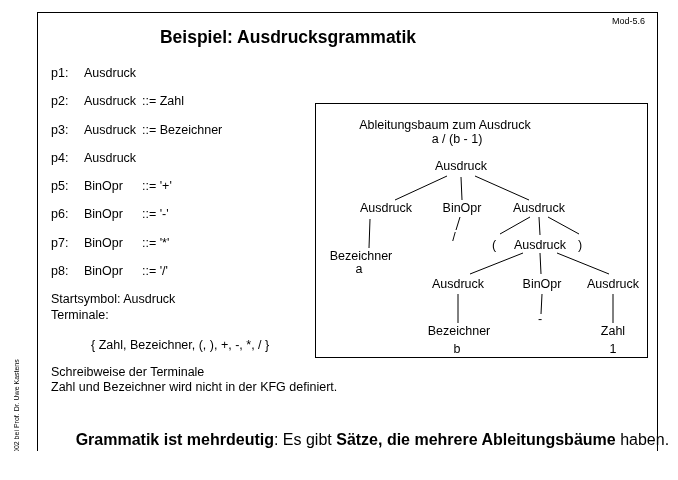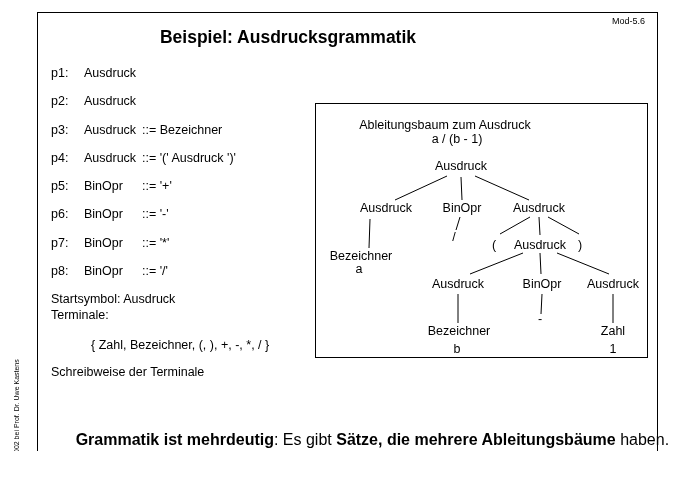--- a/index.html
+++ b/index.html
@@ -99,30 +99,30 @@
     <div class="slide-title">Beispiel: Ausdrucksgrammatik</div>
 
     <div class="rules">
       <div class="rule-row">
         <span>p1:</span>
         <span>Ausdruck</span>
       </div>
       <div class="rule-row">
         <span>p2:</span>
         <span>Ausdruck</span>
+        <span>::= Zahl</span>
       </div>
       <div class="rule-row">
         <span>p3:</span>
         <span>Ausdruck</span>
         <span>::= Bezeichner</span>
       </div>
       <div class="rule-row">
         <span>p4:</span>
         <span>Ausdruck</span>
-        <span>::= '(' Ausdruck ')'</span>
       </div>
       <div class="rule-row">
         <span>p5:</span>
         <span>BinOpr</span>
         <span>::= '+'</span>
       </div>
       <div class="rule-row">
         <span>p6:</span>
         <span>BinOpr</span>
         <span>::= '-'</span>
@@ -178,19 +178,20 @@
         <text x="45" y="156" text-anchor="middle">Bezeichner</text>
         <text x="43" y="169" text-anchor="middle">a</text>
         <text x="143" y="231" text-anchor="middle">Bezeichner</text>
         <text x="141" y="249" text-anchor="middle">b</text>
         <text x="297" y="231" text-anchor="middle">Zahl</text>
         <text x="297" y="249" text-anchor="middle">1</text>
       </svg>
     </div>
 
     <div class="abs-text" style="left:13px; top:353px;">Schreibweise der Terminale</div>
+    <div class="abs-text" style="left:13px; top:368px;">Zahl und Bezeichner wird nicht in der KFG definiert.</div>
 
     <div class="abs-text ambiguity" style="left:11px; top:407px;">
       <span class="b">Grammatik ist mehrdeutig</span><span>: Es gibt </span><span class="b">Sätze, die mehrere Ableitungsbäume</span><span> haben.</span>
     </div>
 
   </div>
 </div>
 
 </body></html>

